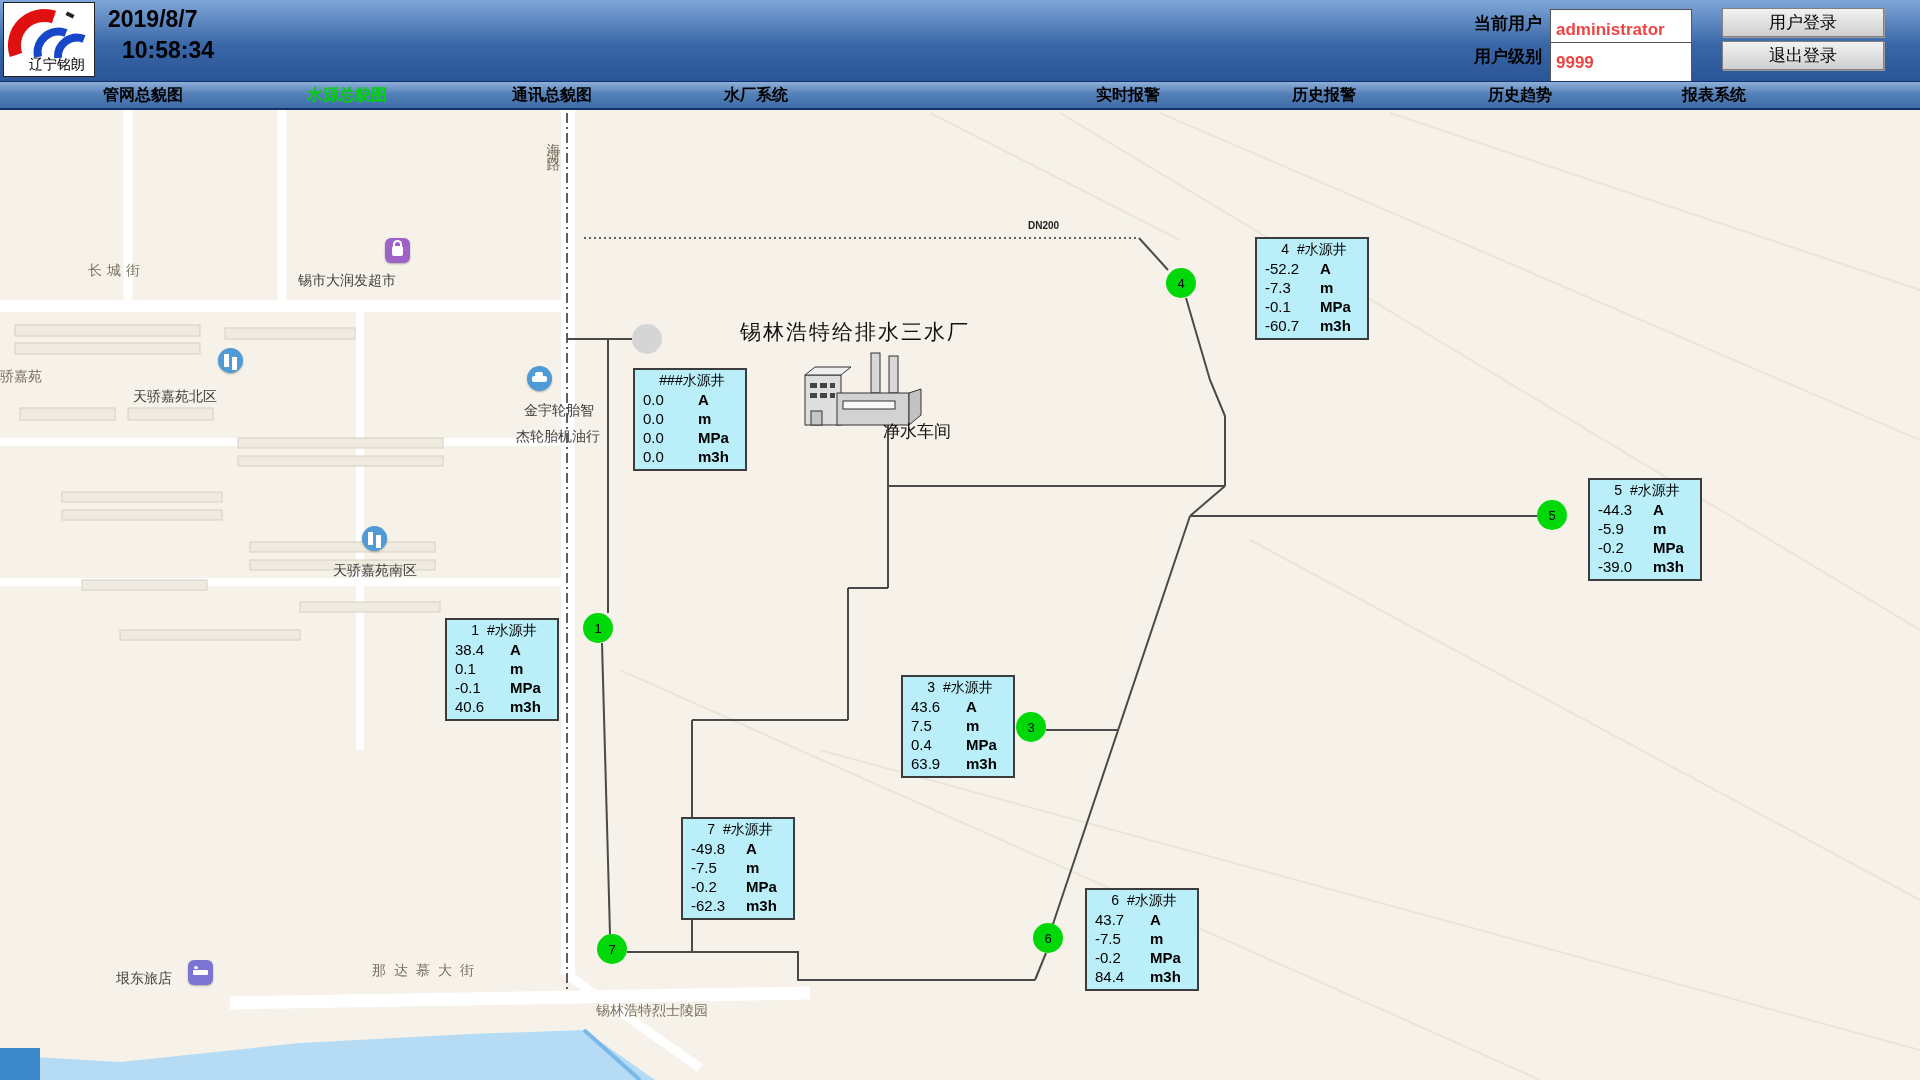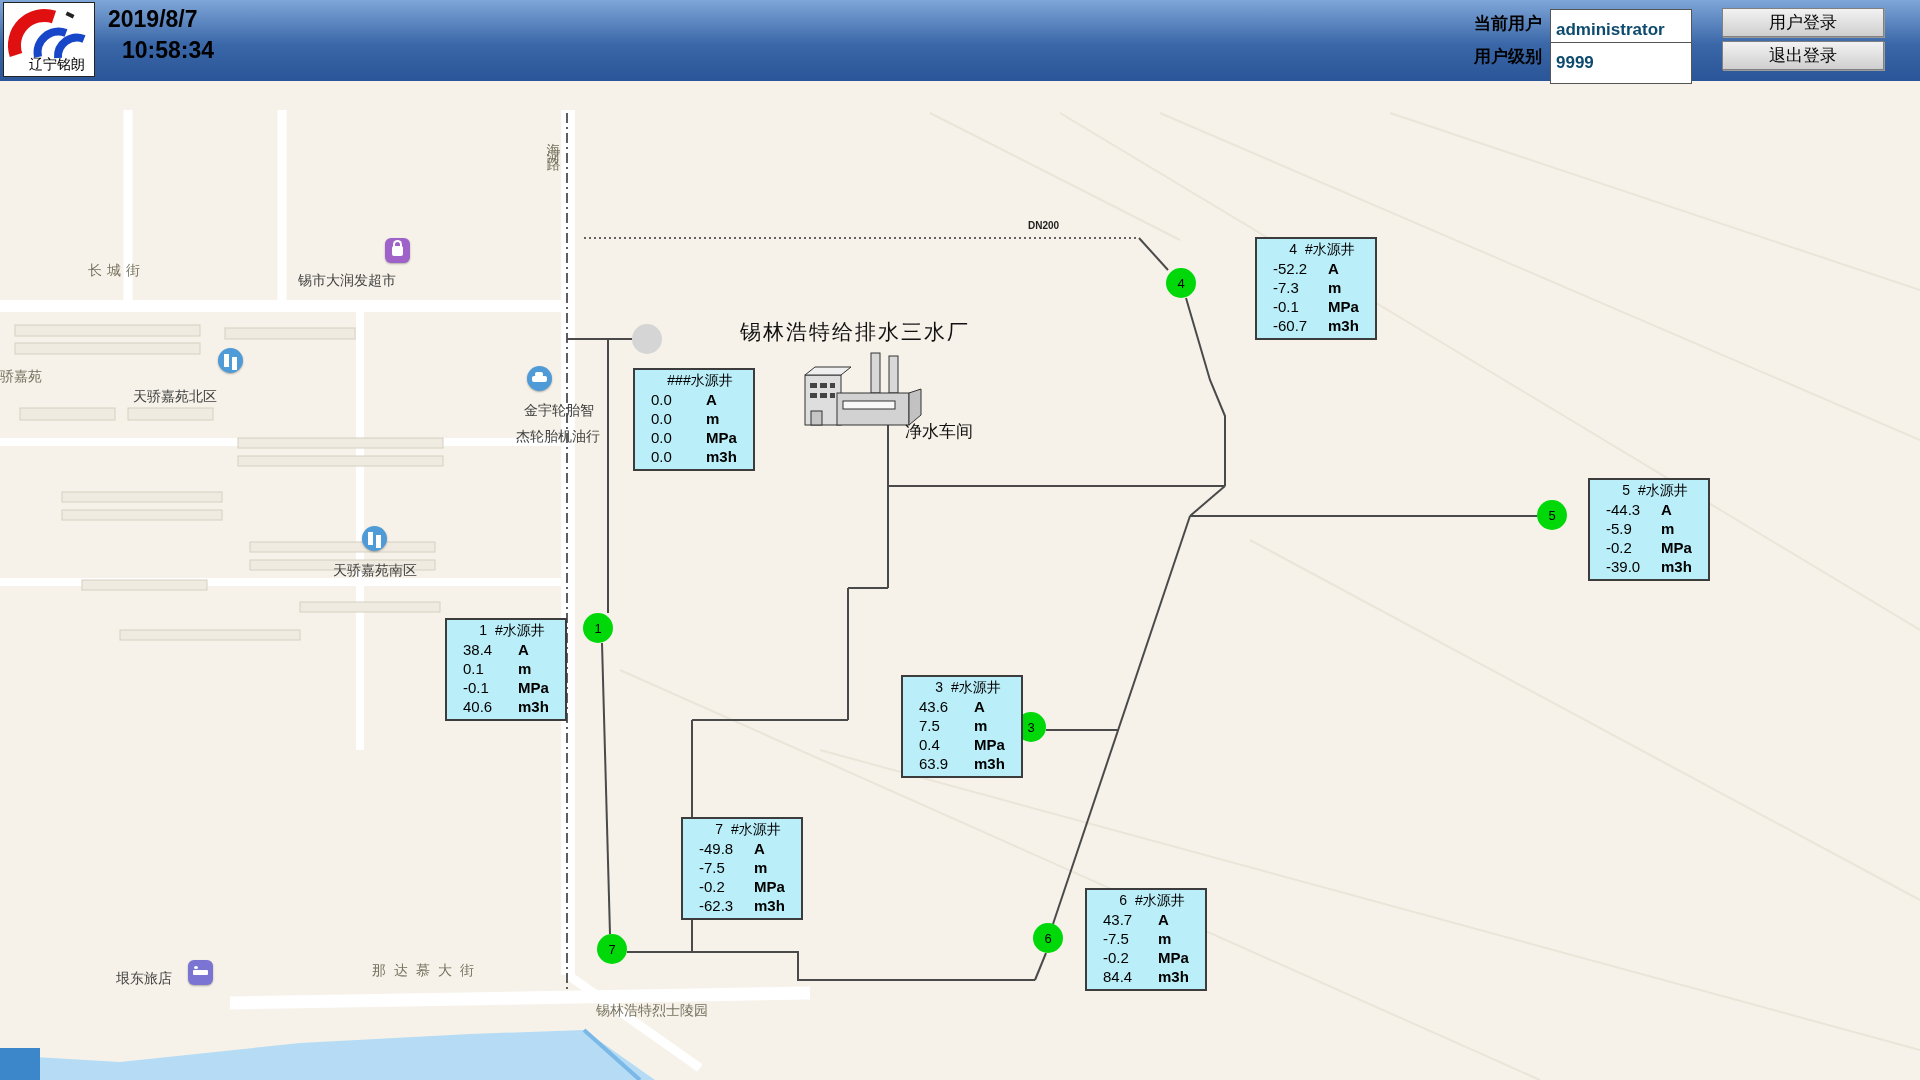--- a/index.html
+++ b/index.html
@@ -13,21 +13,21 @@
     border:1px solid #222;box-sizing:border-box;text-align:center;}
   .logo-text{position:absolute;left:16px;right:0;bottom:2px;font-size:14px;color:#000;font-family:"Liberation Serif","DejaVu Serif",serif;}
   .datetime{position:absolute;left:108px;top:6px;color:#000;font-weight:bold;}
   .date{font-size:23px;}
   .time{font-size:23px;margin-left:14px;margin-top:4px;}
   .app-title{position:absolute;left:50%;top:10px;transform:translateX(-50%);
     font-size:43px;font-weight:bold;letter-spacing:4px;color:#dfe8f4;
     text-shadow:2px 3px 3px #173a6e;white-space:nowrap;}
   .hdr-label{position:absolute;font-size:17px;font-weight:bold;color:#000;}
   .hdr-input{position:absolute;width:142px;height:42px;background:#fff;border:1px solid #555;
-    box-sizing:border-box;font-size:17px;font-weight:bold;color:#0c4a6e;padding:0 5px;font-family:inherit;}
+    box-sizing:border-box;font-size:17px;font-weight:bold;color:#ef4444;padding:0 5px;font-family:inherit;}
   .hdr-btn{position:absolute;width:160px;height:27px;background:linear-gradient(180deg,#f2f2f2,#cfcfcf);
     border:1px solid #808080;box-shadow:1px 1px 0 #9a9a9a;font-size:17px;color:#000;
     display:flex;align-items:center;justify-content:center;cursor:pointer;font-family:inherit;}
 
   
   .navbar{position:absolute;left:0;top:81px;width:1920px;height:29px;box-sizing:border-box;
     background:linear-gradient(180deg,#8fb0d8 0%,#5580b8 45%,#3e6da8 100%);
     border-top:1px solid #11316a;border-bottom:2px solid #11316a;}
   .nav-item{position:absolute;top:3px;width:130px;text-align:center;font-size:16px;
     font-weight:bold;color:#000;cursor:pointer;}
@@ -51,21 +51,21 @@
   .bag:before{content:'';position:absolute;top:-6px;left:1px;width:5px;height:6px;
     border:2px solid #fff;border-bottom:none;border-radius:5px 5px 0 0;}
   .bld{width:5px;height:13px;background:#fff;box-shadow:8px 3px 0 #fff;margin-right:8px;}
   .car{width:15px;height:6px;background:#fff;border-radius:2px;position:relative;}
   .car:before{content:'';position:absolute;top:-4px;left:3px;width:8px;height:5px;background:#fff;border-radius:2px;}
   .bed{width:15px;height:5px;background:#fff;border-radius:1px;position:relative;}
   .bed:before{content:'';position:absolute;left:1px;top:-4px;width:4px;height:3px;background:#fff;border-radius:50%;}
 
   
   .wellbox{position:absolute;width:106px;background:#baeef8;border:2px solid #3c3c3c;
-    z-index:4;padding:1px 0 3px 12px;cursor:pointer;}
+    z-index:4;padding:1px 0 3px 4px;cursor:pointer;}
   .wb-title{text-align:center;font-size:14px;color:#000;white-space:pre;line-height:19px;}
   .wb-row{display:flex;padding:0 4px;line-height:19px;font-size:15px;color:#000;}
   .wb-val{flex:0 0 55px;}
   .wb-unit{font-weight:bold;}
 
   
   .status-circle{position:absolute;width:30px;height:30px;border-radius:50%;z-index:3;
     display:flex;align-items:center;justify-content:center;font-size:13px;color:#000;cursor:pointer;}
   .sc-green{background:#00d80a;}
   .sc-gray{background:#d5d5d5;}
@@ -99,20 +99,30 @@
     </div>
 
     <div class="hdr-label" style="left:1474px;top:12px;">当前用户</div>
     <input class="hdr-input" style="left: 1550px; top: 9px;" value="administrator">
     <div class="hdr-label" style="left:1474px;top:45px;">用户级别</div>
     <input class="hdr-input" style="left: 1550px; top: 42px;" value="9999">
     <div class="hdr-btn" style="left:1722px;top:8px;">用户登录</div>
     <div class="hdr-btn" style="left:1722px;top:41px;">退出登录</div>
   </div>
 
+  <div class="navbar">
+    <div class="nav-item" style="left:78px;">管网总貌图</div>
+    <div class="nav-item active" style="left:282px;">水源总貌图</div>
+    <div class="nav-item" style="left:487px;">通讯总貌图</div>
+    <div class="nav-item" style="left:691px;">水厂系统</div>
+    <div class="nav-item" style="left:1063px;">实时报警</div>
+    <div class="nav-item" style="left:1259px;">历史报警</div>
+    <div class="nav-item" style="left:1455px;">历史趋势</div>
+    <div class="nav-item" style="left:1649px;">报表系统</div>
+  </div>
 
   <div class="map">
 
     <svg width="1920" height="970" viewBox="0 0 1920 970">
 
       <g stroke="#eae5d8" stroke-width="2" fill="none">
         <path d="M1060,3 L1920,520"></path>
           <path d="M1160,3 L1920,330"></path>
           <path d="M1390,3 L1920,180"></path>
         <path d="M620,560 L1540,970"></path>
@@ -221,21 +231,21 @@
         <span class="car"></span>
       </div>
     <div class="poi-icon rcl ic-blue" style="left:362px;top:416px;">
         <span class="bld"></span>
       </div>
     <div class="poi-icon rsq ic-hotel" style="left:188px;top:850px;">
         <span class="bed"></span>
       </div>
 
     <div class="plant-name" style="left:740px;top:208px;">锡林浩特给排水三水厂</div>
-    <div class="workshop" style="left:905px;top:310px;font-family:Liberation Mono, monospace;">净水车间</div>
+    <div class="workshop" style="left:883px;top:310px;font-family:Liberation Mono, monospace;">净水车间</div>
     <div class="dnlabel" style="left:1028px;top:110px;">DN200</div>
 
     <div class="status-circle sc-gray" style="left:632px;top:214px;"></div>
     <div class="status-circle sc-green" style="left:583px;top:503px;">
         <span>1</span>
       </div>
     <div class="status-circle sc-green" style="left:1016px;top:602px;">
         <span>3</span>
       </div>
     <div class="status-circle sc-green" style="left:1166px;top:158px;">

